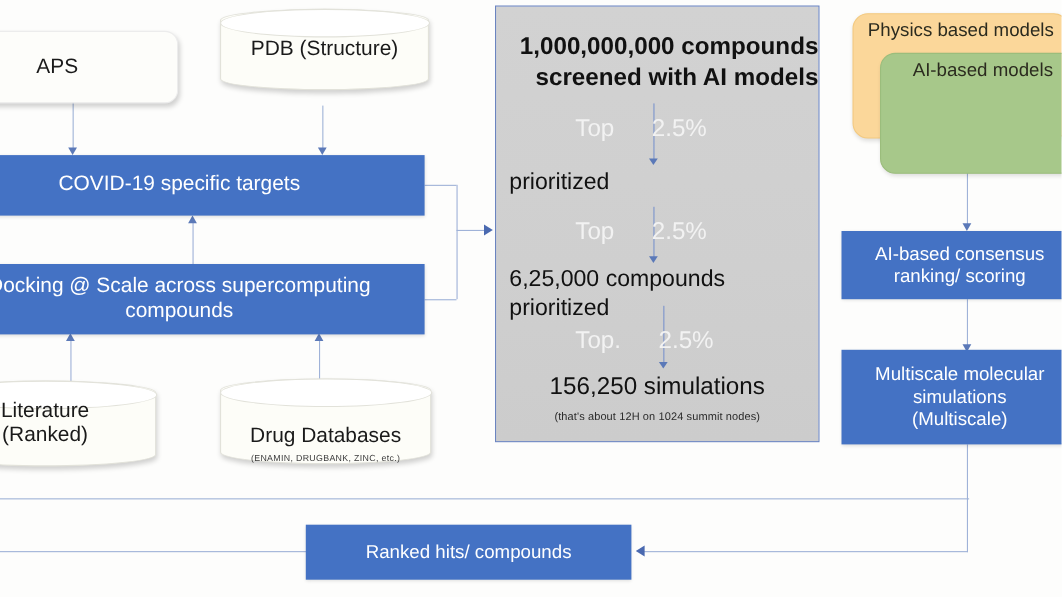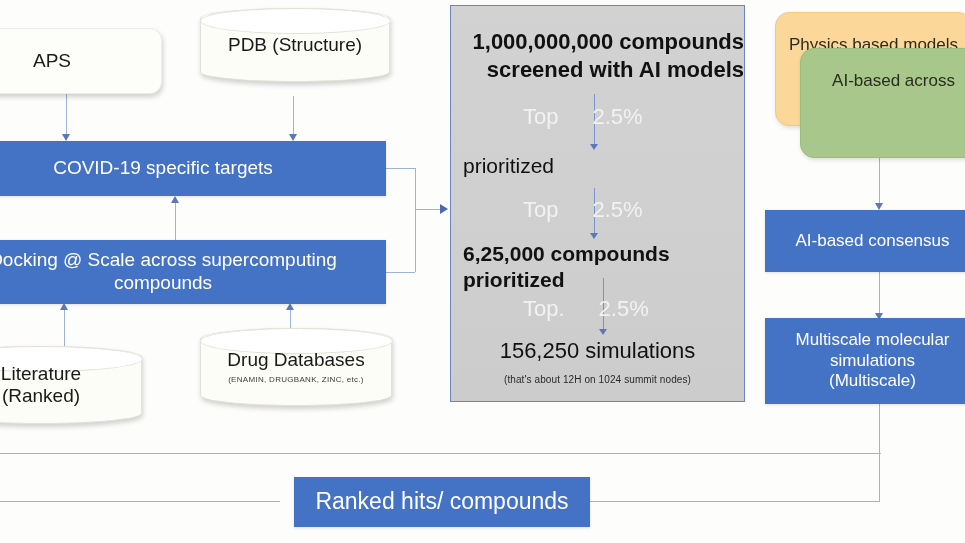--- a/index.html
+++ b/index.html
@@ -51,21 +51,21 @@
     background:#4472C4;
     color:#ffffff;
     display:flex;align-items:center;justify-content:center;
     text-align:center;
     font-size:19px;
     line-height:1.2;
     box-shadow:0 1px 3px rgba(0,0,0,.12);
     z-index:5;
   }
   .bluebox.small{font-size:17px;}
-  .bluebox.tiny{font-size:23px;margin-left:16px;}
+  .bluebox.tiny{font-size:17px;}
 
   
   .hline{position:absolute;height:0;border-top:1.6px solid #9fb2d8;z-index:2;}
   .vline{position:absolute;width:0;border-left:1.6px solid #9fb2d8;z-index:2;}
   .arrowdown{position:absolute;width:0;height:0;border-left:4.5px solid transparent;border-right:4.5px solid transparent;border-top:7px solid #5b79b8;z-index:3;}
   .arrowup{position:absolute;width:0;height:0;border-left:4.5px solid transparent;border-right:4.5px solid transparent;border-bottom:7px solid #5b79b8;z-index:3;}
   .arrowright{position:absolute;width:0;height:0;border-top:5px solid transparent;border-bottom:5px solid transparent;border-left:8px solid #4a69b0;z-index:3;}
   .arrowleft{position:absolute;width:0;height:0;border-top:5px solid transparent;border-bottom:5px solid transparent;border-right:8px solid #4a69b0;z-index:3;}
 
   
@@ -113,21 +113,21 @@
     background:#fbd79a;border:1px solid #f3c97f;
     z-index:3;
     align-items:flex-start;
   }
   #aiCard{
     left:800px;top:48px;width:185px;height:108px;
     background:#a7c88a;border:1px solid #9bbd7c;
     z-index:4;
     align-items:flex-start;
   }
-  .card .lbl{margin-top:22px;white-space:nowrap;}
+  .card .lbl{margin-top:5px;white-space:nowrap;}
 </style>
 </head>
 <body>
 
 <div id="stage">
 
   <div class="rrect" id="apsBox" style="left:-58px;top:28px;width:218px;height:64px;">
     <span>APS</span>
   </div>
 
@@ -161,21 +161,21 @@
   <div class="arrowright" style="left:440px;top:204px;"></div>
 
   <div class="cyl" id="litBox" style="left:-60px;top:346px;width:200px;height:76px;">
     <span class="cap"></span>
     <span class="txt">
       <span>Literature</span><br>
       <span>(Ranked)</span>
     </span>
   </div>
 
-  <div class="cyl" id="drugBox" style="left:200px;top:328px;width:190px;height:76px;">
+  <div class="cyl" id="drugBox" style="left:200px;top:344px;width:190px;height:76px;align-items:flex-end;">
     <span class="cap"></span>
     <span class="txt">
       <span>Drug Databases</span>
       <span class="sub">(ENAMIN, DRUGBANK, ZINC, etc.)</span>
     </span>
   </div>
 
   <div class="vline" style="left:64px;top:307px;height:42px;"></div>
   <div class="arrowup" style="left:59.5px;top:303px;"></div>
 
@@ -200,48 +200,49 @@
       <div>prioritized</div>
     </div>
 
     <div class="topmark" style="left:72px;top:191px;">
       <span>Top</span>
       <span>2.5%</span>
     </div>
     <div class="fvline" style="left:143px;top:182px;height:48px;"></div>
     <div class="fdot" style="left:139px;top:227px;"></div>
 
-    <div class="stepline" style="top:235px;font-weight:bold;">
+    <div class="stepline" style="top:235px;">
       <div>6,25,000 compounds</div>
       <div>prioritized</div>
     </div>
 
     <div class="topmark" style="left:72px;top:290px;">
       <span>Top.</span>
       <span>2.5%</span>
     </div>
     <div class="fvline" style="left:152px;top:272px;height:54px;"></div>
     <div class="fdot" style="left:148px;top:323px;"></div>
 
     <div class="finalnum" style="top:332px;">156,250 simulations</div>
     <div class="finalsub" style="top:368px;">(that's about 12H on 1024 summit nodes)</div>
   </div>
 
   <div class="card" id="physicsCard">
     <span class="lbl">Physics based models</span>
   </div>
   <div class="card" id="aiCard">
-    <span class="lbl">AI-based across</span>
+    <span class="lbl">AI-based models</span>
   </div>
 
   <div class="vline" style="left:879px;top:156px;height:50px;"></div>
   <div class="arrowdown" style="left:874.5px;top:203px;"></div>
 
   <div class="bluebox small" id="consensusBox" style="left:765px;top:210px;width:215px;height:62px;flex-direction:column;">
     <span>AI-based consensus</span>
+    <span>ranking/ scoring</span>
   </div>
 
   <div class="vline" style="left:879px;top:272px;height:45px;"></div>
   <div class="arrowdown" style="left:874.5px;top:313px;"></div>
 
   <div class="bluebox small" id="simBox" style="left:765px;top:318px;width:215px;height:86px;flex-direction:column;">
     <span>Multiscale molecular</span>
     <span>simulations</span>
     <span>(Multiscale)</span>
   </div>

